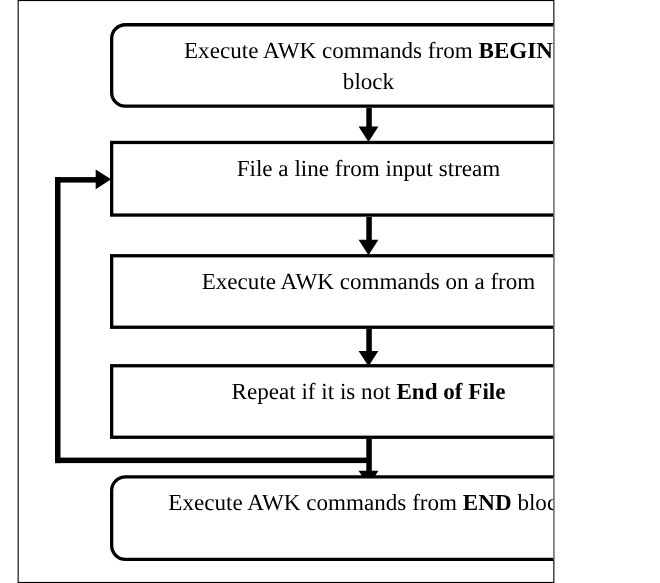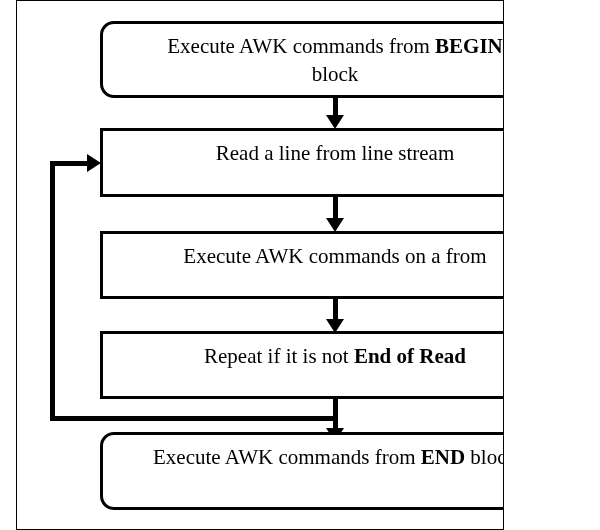--- a/index.html
+++ b/index.html
@@ -72,35 +72,35 @@
 <div id="canvas">
 
   <div class="node rounded" style="left:83px; top:20px; width:470px; height:77px;">
     <div class="node-text">Execute AWK commands from <b>BEGIN</b><br>block</div>
   </div>
 
   <div class="edge-line" style="left:316px; top:97px; width:5px; height:19px;"></div>
   <div class="arrowhead-down" style="left:309px; top:114px;"></div>
 
   <div class="node" style="left:83px; top:127px; width:470px; height:69px;">
-    <div class="node-text">Read a line from line stream</div>
+    <div class="node-text">File a line from input stream</div>
   </div>
 
   <div class="edge-line" style="left:316px; top:196px; width:5px; height:22px;"></div>
   <div class="arrowhead-down" style="left:309px; top:217px;"></div>
 
   <div class="node" style="left:83px; top:230px; width:470px; height:68px;">
     <div class="node-text">Execute AWK commands on a from</div>
   </div>
 
   <div class="edge-line" style="left:316px; top:298px; width:5px; height:21px;"></div>
   <div class="arrowhead-down" style="left:309px; top:318px;"></div>
 
   <div class="node" style="left:83px; top:330px; width:470px; height:68px;">
-    <div class="node-text">Repeat if it is not <b>End of Read</b></div>
+    <div class="node-text">Repeat if it is not <b>End of File</b></div>
   </div>
 
   <div class="edge-line" style="left:316px; top:398px; width:5px; height:32px;"></div>
   <div class="arrowhead-down" style="left:309px; top:427px;"></div>
 
   <div class="edge-line" style="left:33px; top:415px; width:286px; height:5px;"></div>
 
   <div class="edge-line" style="left:33px; top:160px; width:5px; height:260px;"></div>
 
   <div class="edge-line" style="left:33px; top:160px; width:39px; height:5px;"></div>

